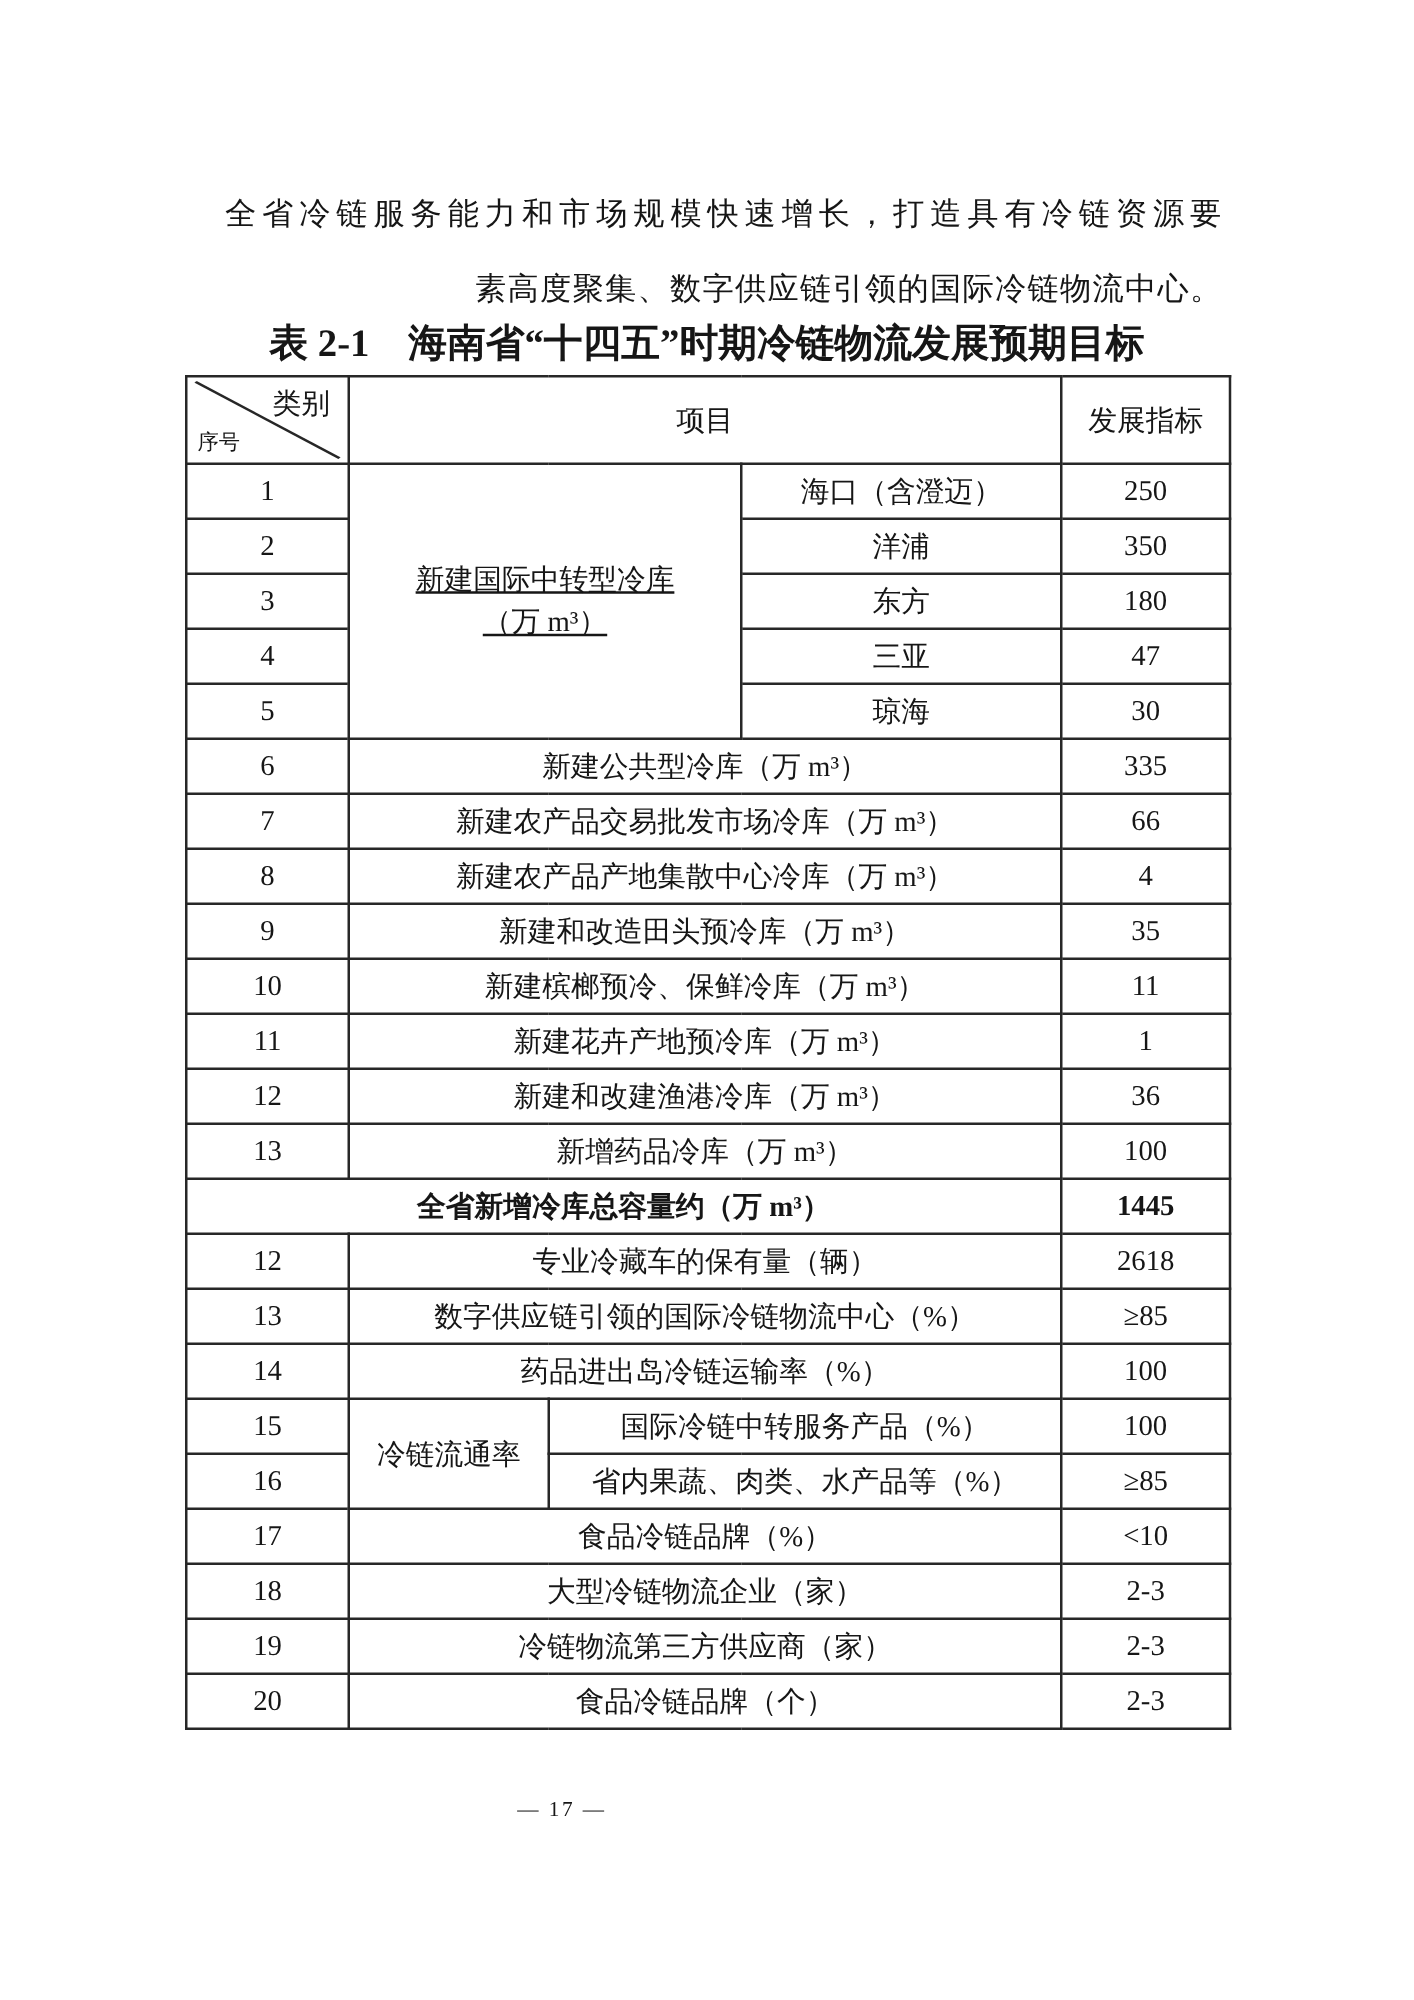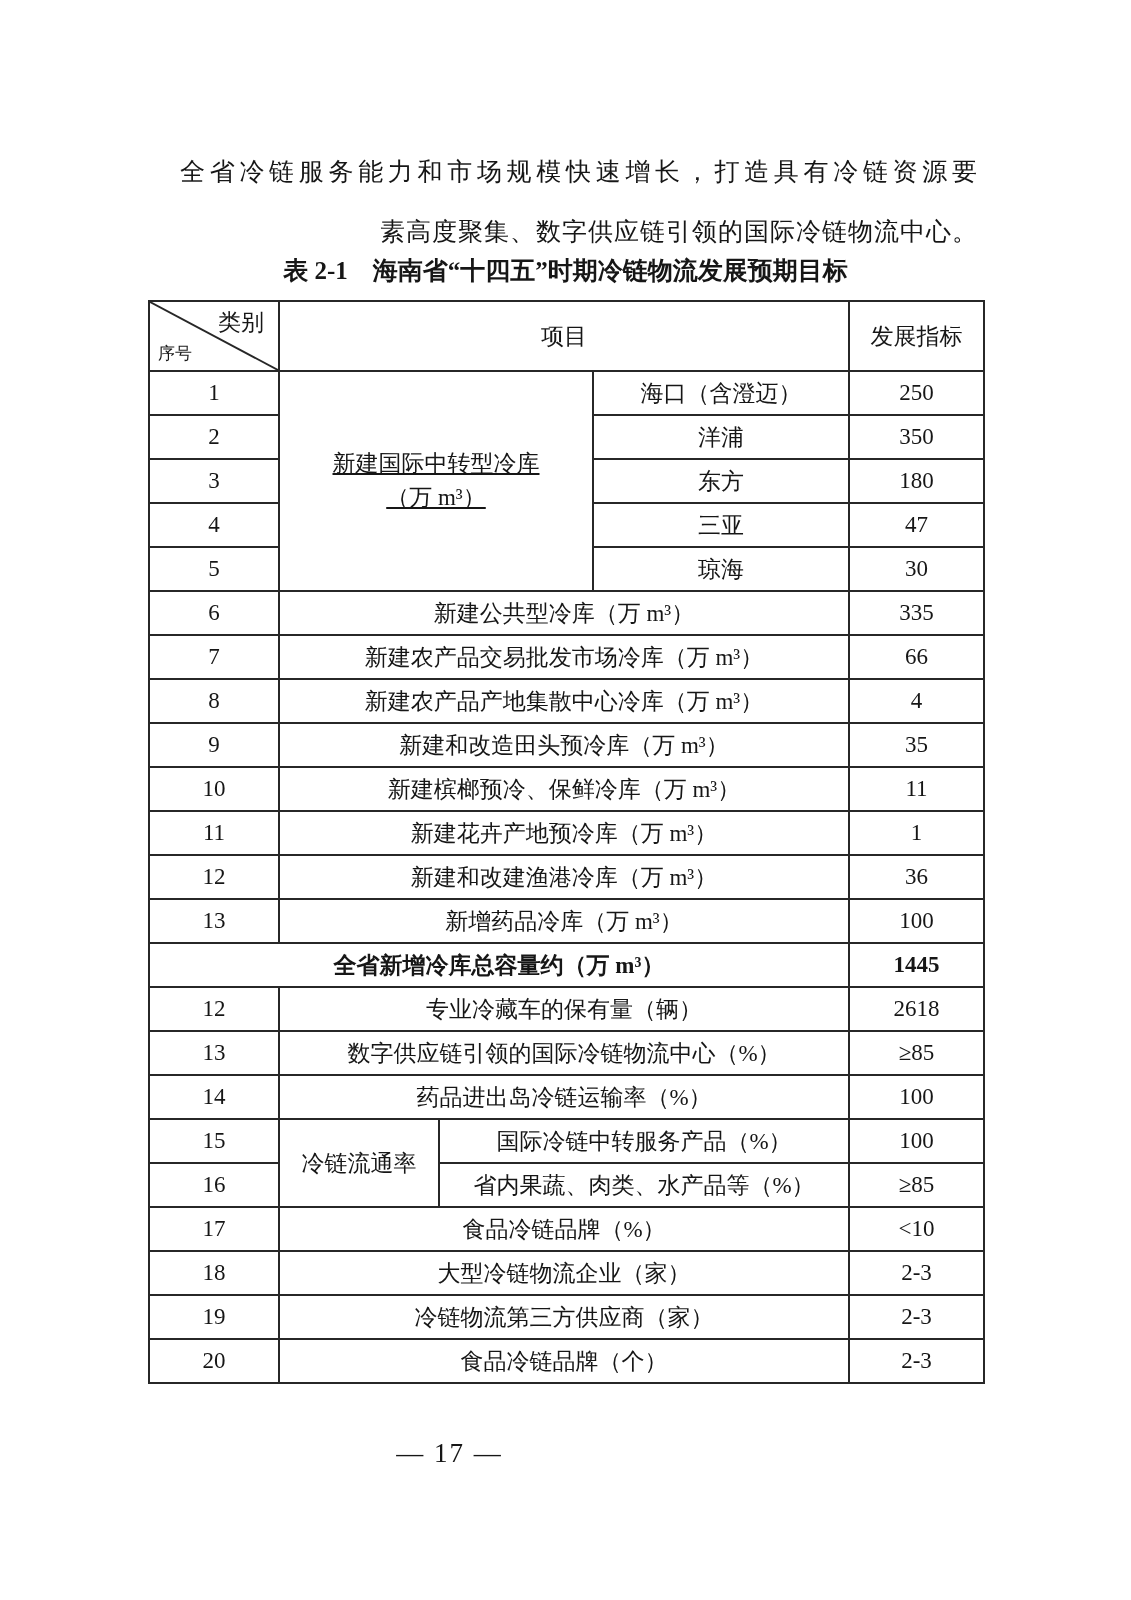--- a/index.html
+++ b/index.html
@@ -23,49 +23,49 @@
     white-space: nowrap;
     margin-left: 16px;
   }
   .para .line1 { text-align: justify; text-align-last: justify; white-space: normal; }
   .para .line2 { text-align: right; }
   .table-title {
     position: absolute;
     left: 0; top: 254px; width: 1131px;
     text-align: center;
     font-weight: bold;
-    font-size: 25px;
+    font-size: 31px;
   }
   .tablewrap { position: absolute; left: 148px; top: 300px; }
   table.goal {
     border-collapse: collapse;
     table-layout: fixed;
     width: 835px;
   }
   table.goal td {
     border: 2px solid #272727;
     text-align: center;
     vertical-align: middle;
     font-size: 23px;
     padding: 0 2px;
     overflow: hidden;
   }
   tr.hrow { height: 70px; }
   tr.drow { height: 44px; }
-  td.corner { position: relative; padding: 0; }
+  td.corner { position: relative; padding: 0; border-radius: 15px; }
   td.corner svg { position: absolute; left: 0; top: 0; width: 100%; height: 100%; }
   td.corner .ctop { position: absolute; top: 5px; right: 14px; font-size: 23px; }
   td.corner .cbot { position: absolute; bottom: 5px; left: 8px; font-size: 17px; }
   .group-label div { line-height: 34px; text-decoration: underline; }
   .bold { font-weight: bold; }
   .footer {
     position: absolute;
     left: 0; top: 1438px; width: 899px;
     text-align: center;
-    font-size: 27px;
+    font-size: 17px;
     letter-spacing: 2px;
   }
 </style>
 </head>
 <body>
 
 <div class="page">
 
   <div class="para">
     <div class="line1">全省冷链服务能力和市场规模快速增长，打造具有冷链资源要</div>

